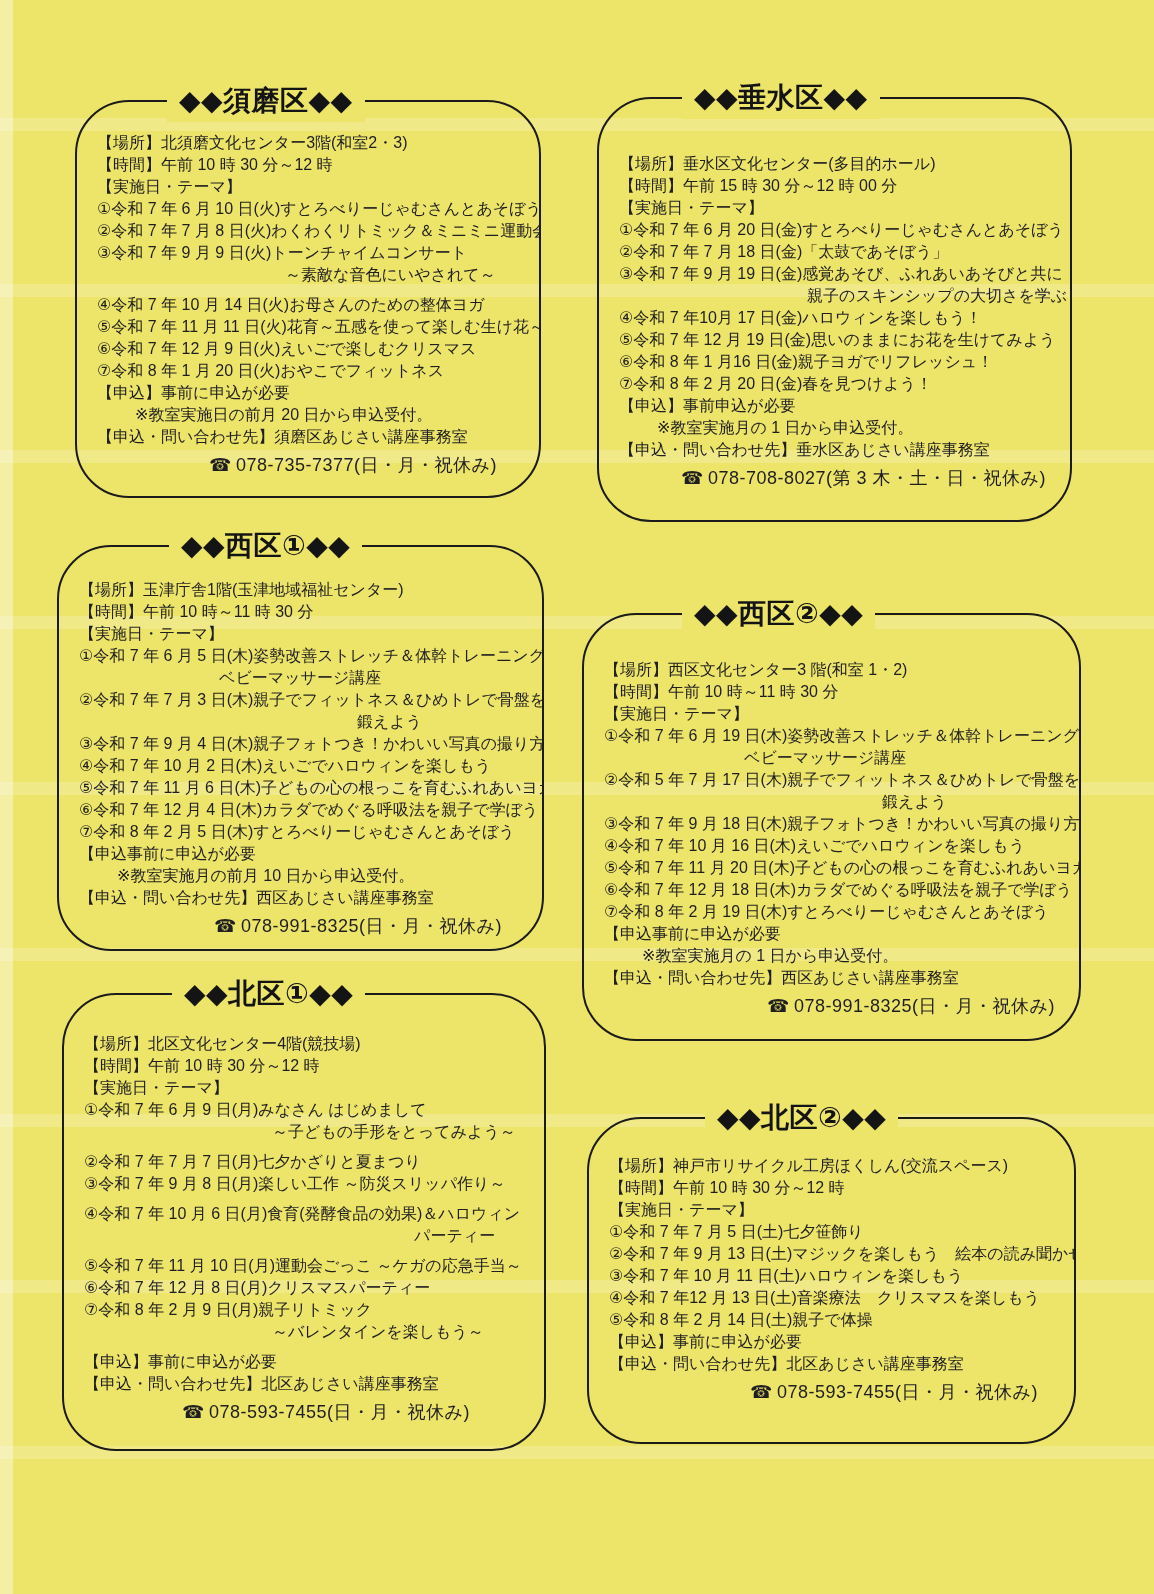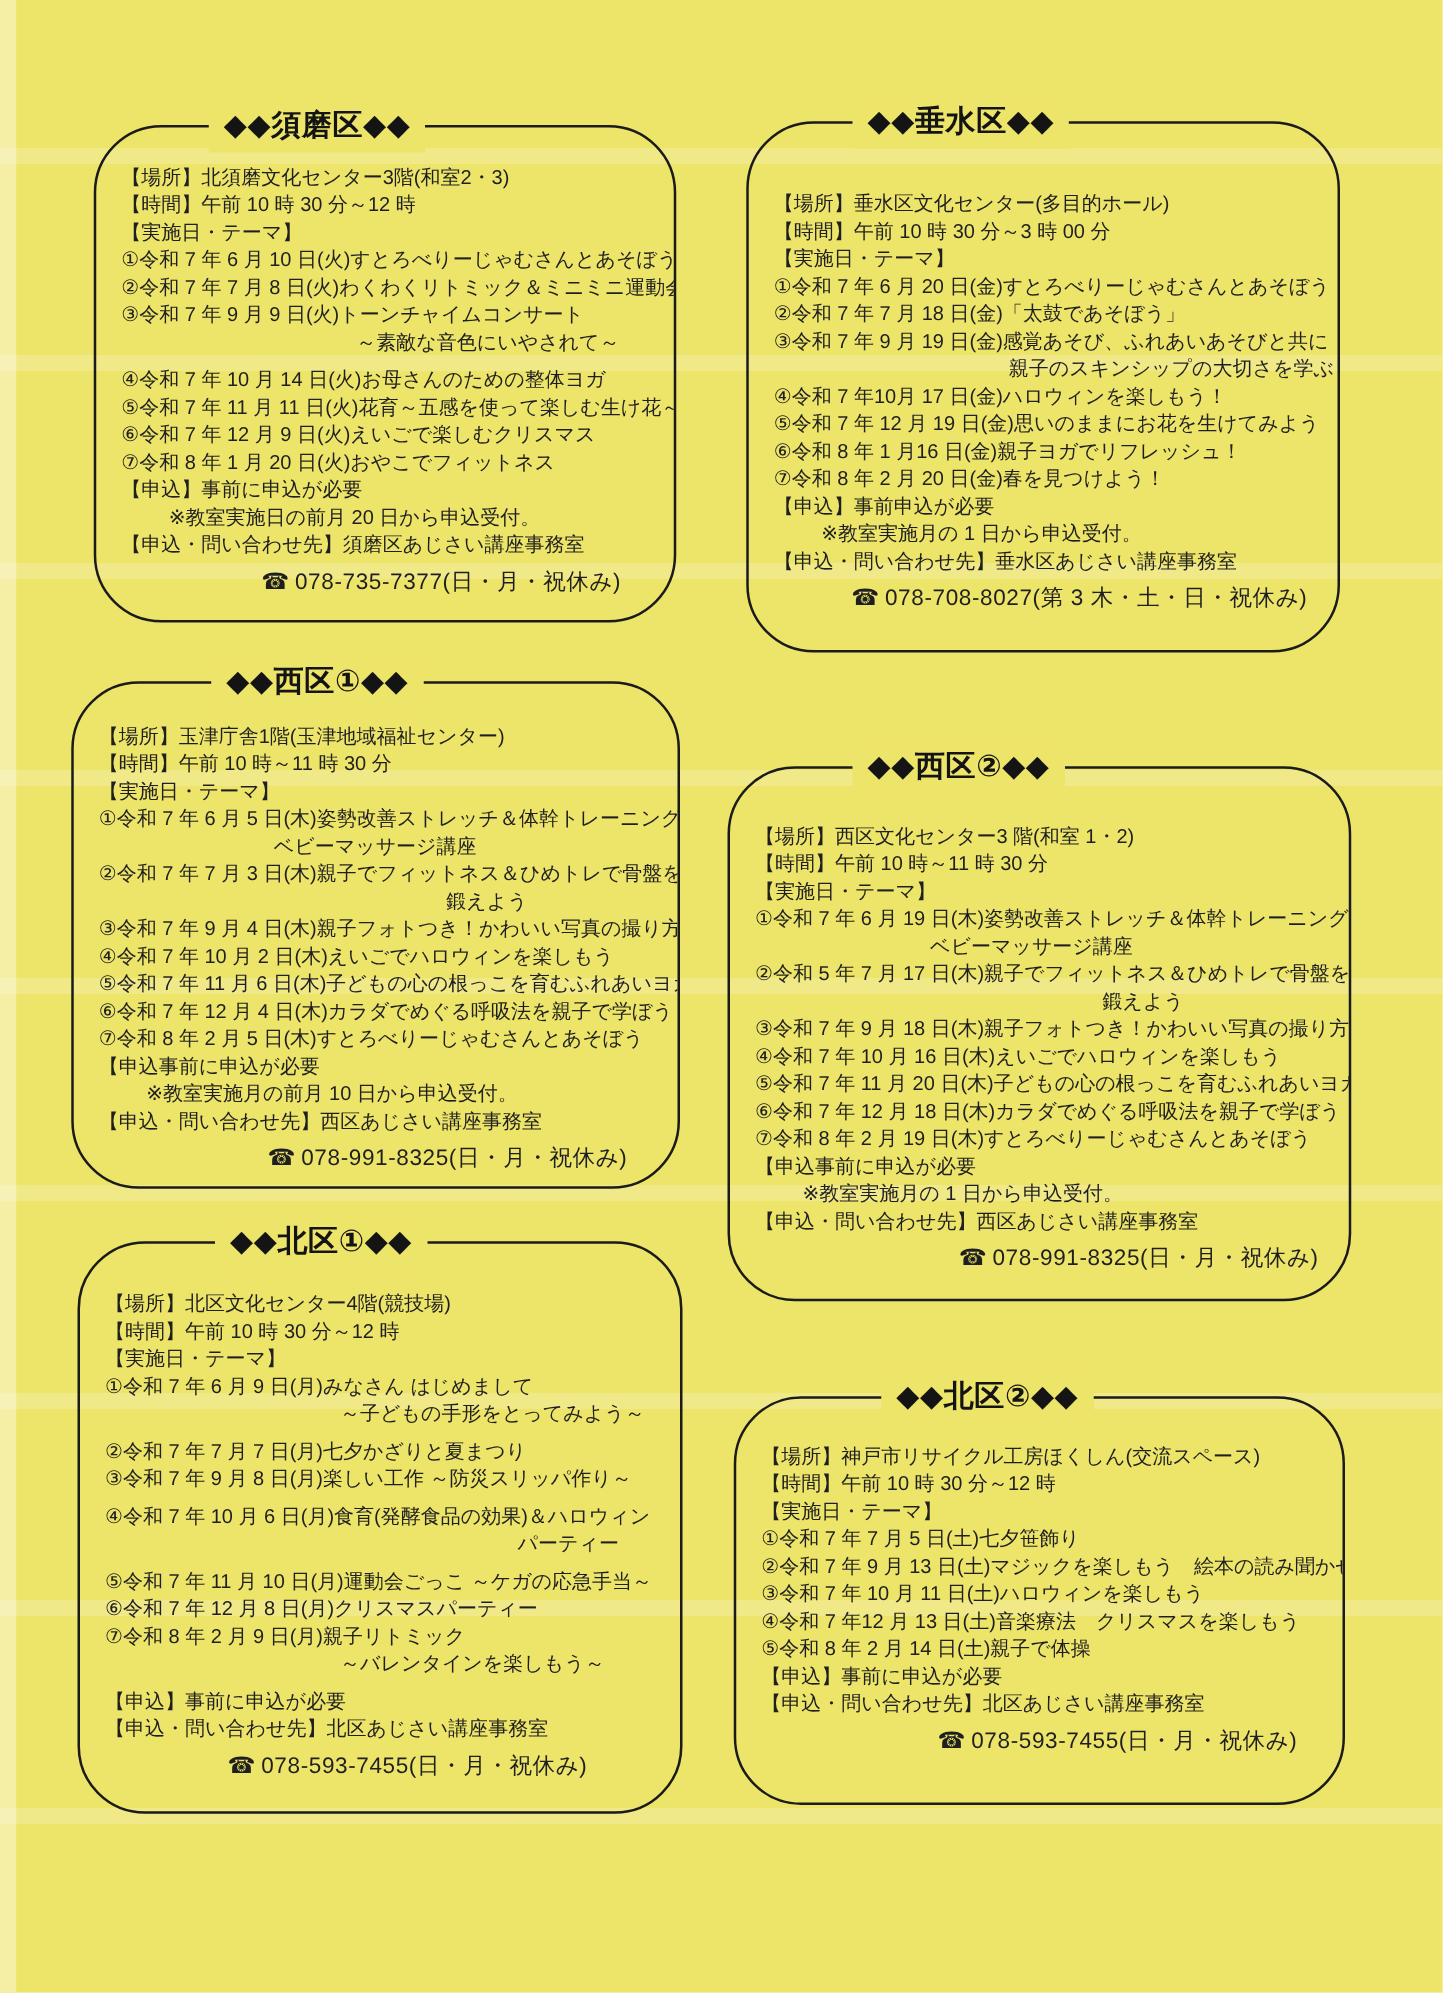--- a/index.html
+++ b/index.html
@@ -22,21 +22,21 @@
   .box{
     position:absolute;
     border:2.5px solid #1b1b1b;
     border-radius:54px;
     background:transparent;
   }
   .box-title{
     position:absolute;top:-22px;
     background:#ede46a;
     padding:0 12px;
-    font-size:24px;font-weight:bold;color:#141414;
+    font-size:28px;font-weight:bold;color:#141414;
     line-height:42px;letter-spacing:0.5px;white-space:nowrap;
     z-index:2;
   }
   .box-body{
     position:absolute;inset:0;
     padding:28px 12px 0 20px;
     overflow:hidden;border-radius:inherit;
   }
   .ln{
     font-size:16px;line-height:22px;font-weight:500;
@@ -108,21 +108,21 @@
         <div class="ln note">※教室実施日の前月 20 日から申込受付。</div>
         <div class="ln">【申込・問い合わせ先】須磨区あじさい講座事務室</div>
         <div class="ln phone"><span class="pic">☎</span><span>078-735-7377(日・月・祝休み)</span></div>
       </div>
   </section>
 
   <section class="box b-tarumi">
     <span class="box-title">◆◆垂水区◆◆</span>
     <div class="box-body">
         <div class="ln">【場所】垂水区文化センター(多目的ホール)</div>
-        <div class="ln">【時間】午前 10 時 30 分～3 時 00 分</div>
+        <div class="ln">【時間】午前 15 時 30 分～12 時 00 分</div>
         <div class="ln">【実施日・テーマ】</div>
         <div class="ln">①令和 7 年 6 月 20 日(金)すとろべりーじゃむさんとあそぼう</div>
         <div class="ln">②令和 7 年 7 月 18 日(金)「太鼓であそぼう」</div>
         <div class="ln">③令和 7 年 9 月 19 日(金)感覚あそび、ふれあいあそびと共に</div>
         <div class="ln c2">親子のスキンシップの大切さを学ぶ</div>
         <div class="ln">④令和 7 年10月 17 日(金)ハロウィンを楽しもう！</div>
         <div class="ln">⑤令和 7 年 12 月 19 日(金)思いのままにお花を生けてみよう</div>
         <div class="ln">⑥令和 8 年 1 月16 日(金)親子ヨガでリフレッシュ！</div>
         <div class="ln">⑦令和 8 年 2 月 20 日(金)春を見つけよう！</div>
         <div class="ln">【申込】事前申込が必要</div>

